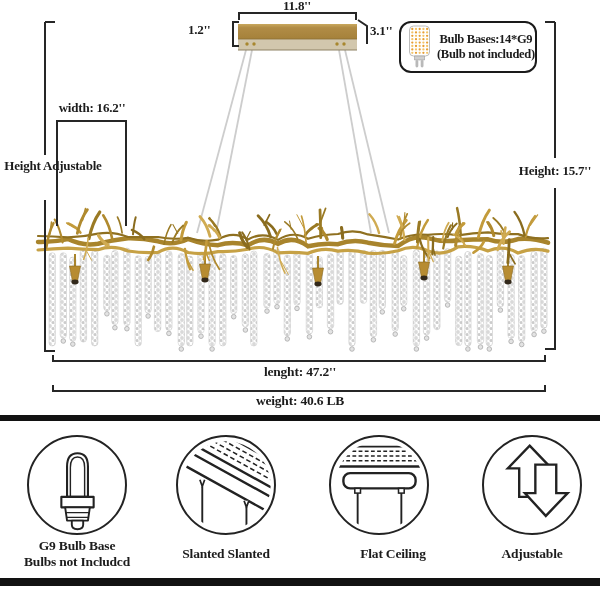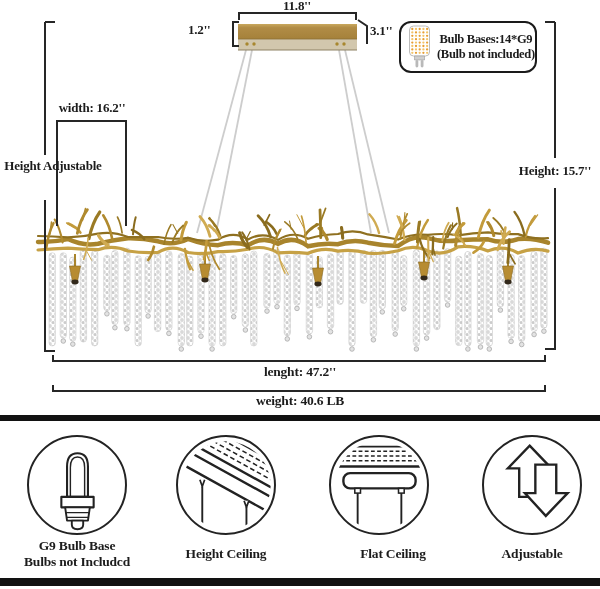--- a/index.html
+++ b/index.html
@@ -416,21 +416,21 @@
         <path d="M53,28 H75 V58 H87 L64,82 L42,58 H53 Z"></path>
       </g>
     </svg>
   </div>
 
   <div class="feat-label twoline" style="left:-3px;">
     <div class="l1">G9 Bulb Base</div>
     <div class="l2">Bulbs not Includcd</div>
   </div>
   <div class="feat-label single" style="left:146px;">
-    <div class="l1">Height Ceiling</div>
+    <div class="l1">Slanted Slanted</div>
 
   </div>
   <div class="feat-label single" style="left:313px;">
     <div class="l1">Flat Ceiling</div>
 
   </div>
   <div class="feat-label single" style="left:452px;">
     <div class="l1">Adjustable</div>
 
   </div>

